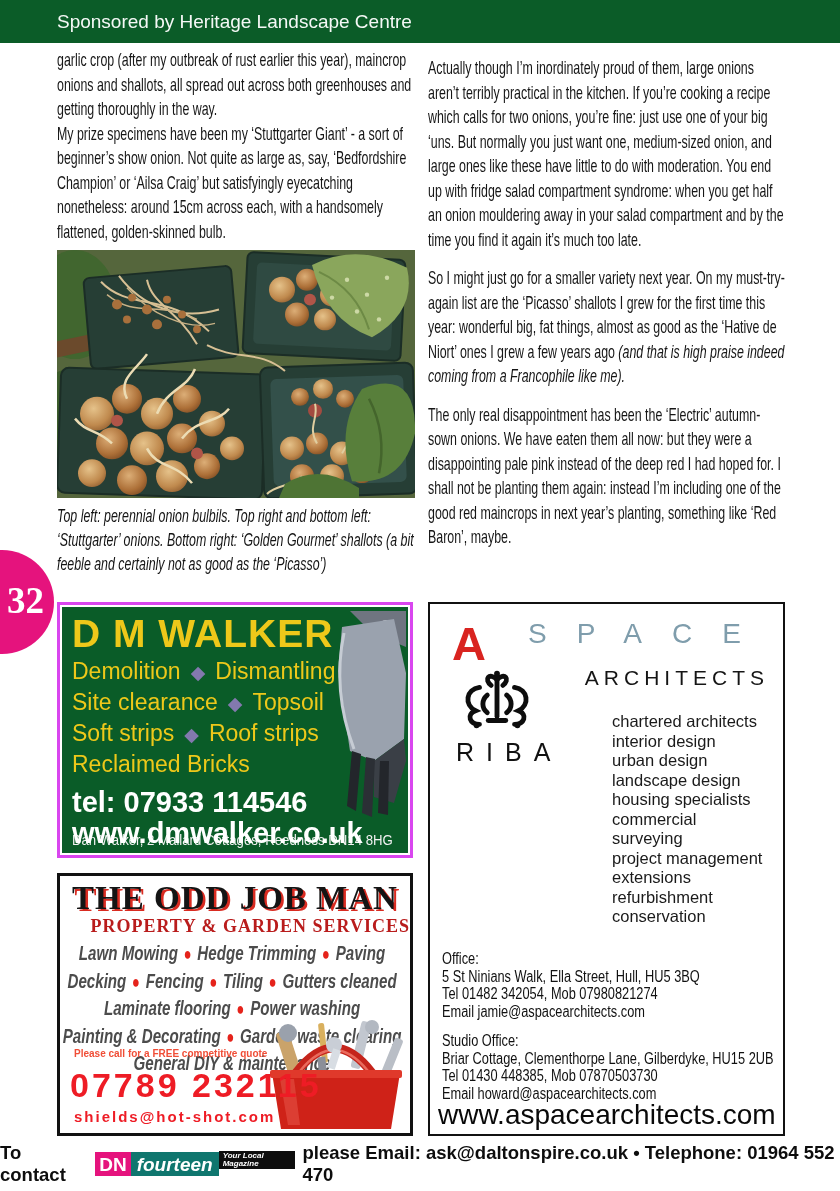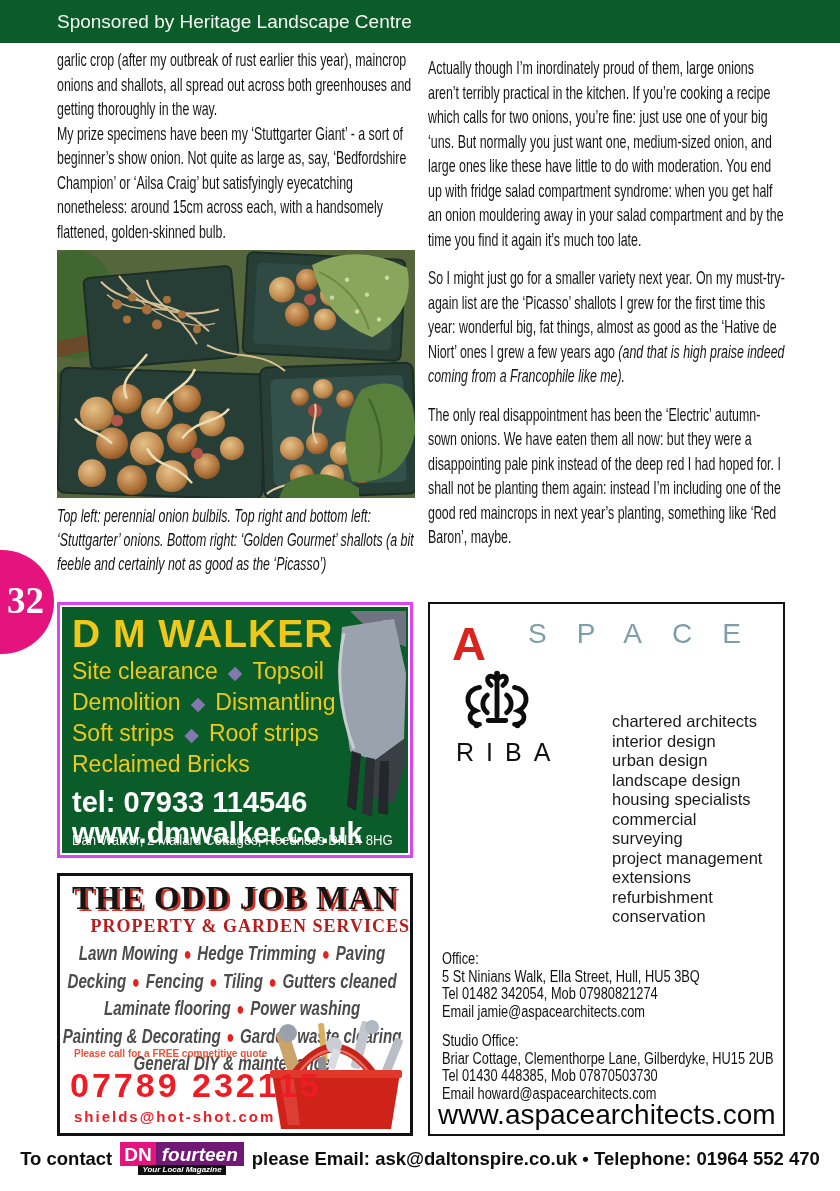--- a/index.html
+++ b/index.html
@@ -76,24 +76,24 @@
   .asa-services{position:absolute;left:182px;top:108px;font-size:16.5px;line-height:19.5px;color:#1a1a1a;}
   .asa-office{position:absolute;left:12px;top:346px;font-size:16px;line-height:17.5px;
               transform:scaleX(.8);transform-origin:0 0;width:430px;}
   .asa-studio{position:absolute;left:12px;top:428px;font-size:16px;line-height:17.5px;
               transform:scaleX(.8);transform-origin:0 0;width:430px;}
   .asa-web{position:absolute;left:8px;bottom:3px;font-size:28px;font-weight:500;color:#090909;letter-spacing:0;}
 
   
   .footer{position:absolute;left:0;top:1142px;width:840px;display:flex;justify-content:center;
           align-items:center;gap:8px;font-size:18.5px;font-weight:600;color:#0d0d0d;}
-  .dn-logo{display:inline-flex;flex-direction:column;align-items:center;line-height:1;}
+  .dn-logo{display:inline-flex;flex-direction:row;align-items:flex-start;line-height:1;}
   .dn-row{display:inline-flex;}
   .dn-dn{background:#e5137d;color:#fff;font-weight:800;font-size:19px;padding:3px 4px 2px;}
-  .dn-fourteen{background:#701a75;color:#fff;font-weight:700;font-style:italic;font-size:19px;padding:3px 6px 2px;}
+  .dn-fourteen{background:#0f766e;color:#fff;font-weight:700;font-style:italic;font-size:19px;padding:3px 6px 2px;}
   .dn-tagline{background:#0d0d0d;color:#fff;font-style:italic;font-size:8px;padding:1px 4px;margin-top:-1px;}
 </style>
 </head>
 <body>
 
 <div class="page">
 
   <header class="topbar">
     <span class="sponsor">Sponsored by Heritage Landscape Centre</span>
   </header>
@@ -225,22 +225,22 @@
     <p class="gap"><span>So I might just go for a smaller variety next year. On my must-try-again list are the ‘Picasso’ shallots I grew for the first time this year: wonderful big, fat things, almost as good as the ‘Hative de Niort’ ones I grew a few years ago </span><span class="italic">(and that is high praise indeed coming from a Francophile like me).</span></p>
     <p class="gap">The only real disappointment has been the ‘Electric’ autumn-sown onions. We have eaten them all now: but they were a disappointing pale pink instead of the deep red I had hoped for. I shall not be planting them again: instead I’m including one of the good red maincrops in next year’s planting, something like ‘Red Baron’, maybe.</p>
   </section>
 
   <div class="pagenum-circle">
     <span>32</span>
   </div>
 
   <section class="ad walker">
     <div class="walker-title">D M WALKER</div>
+    <div class="walker-services"><span>Demolition</span><span class="diamond">◆</span><span>Dismantling</span></div>
     <div class="walker-services"><span>Site clearance</span><span class="diamond">◆</span><span>Topsoil</span></div>
-    <div class="walker-services"><span>Demolition</span><span class="diamond">◆</span><span>Dismantling</span></div>
     <div class="walker-services"><span>Soft strips</span><span class="diamond">◆</span><span>Roof strips</span></div>
     <div class="walker-services"><span>Reclaimed Bricks</span></div>
     <div class="walker-tel">tel: 07933 114546</div>
     <div class="walker-web">www.dmwalker.co.uk</div>
     <div class="walker-address">Dan Walker, 2 Mallard Cottages, Reedness  DN14 8HG</div>
     <svg class="excavator" viewBox="0 0 92 208" aria-hidden="true">
       <polygon points="36,0 92,0 92,36 58,22" fill="#6f7580"></polygon>
       <circle cx="72" cy="16" r="7" fill="#c9ced6"></circle>
         <circle cx="72" cy="16" r="3.5" fill="#6f7580"></circle>
       <polygon points="28,16 80,8 92,62 90,128 60,150 36,140 24,60" fill="#9aa2ae"></polygon>
@@ -279,20 +279,21 @@
       <rect x="10" y="53" width="132" height="8" rx="2" fill="#e0392b"></rect>
       <polygon points="20,62 34,62 40,108 28,108" fill="#e8554a" opacity=".55"></polygon>
       <circle cx="74" cy="28" r="8" fill="#c9ced6"></circle>
         <rect x="70" y="32" width="8" height="20" fill="#d8dde3" transform="rotate(18 74 42)"></rect>
     </svg>
   </section>
 
   <section class="ad architects">
     <span class="asa-brand-a">A</span>
     <span class="asa-brand-space">SPACE</span>
+    <span class="asa-brand-arch">ARCHITECTS</span>
     <svg class="asa-crest" viewBox="0 0 76 62" aria-hidden="true">
       <g stroke="#0d0d0d" stroke-width="5" fill="none" stroke-linecap="round">
         <path d="M38 6 V48"></path>
         <path d="M38 10 C30 2 24 10 32 16"></path>
         <path d="M38 10 C46 2 52 10 44 16"></path>
         <path d="M20 18 C6 20 4 36 16 42 C6 46 10 56 20 56"></path>
         <path d="M56 18 C70 20 72 36 60 42 C70 46 66 56 56 56"></path>
         <path d="M28 26 C22 31 22 39 28 44"></path>
         <path d="M48 26 C54 31 54 39 48 44"></path>
         <path d="M29 52 H47"></path>

